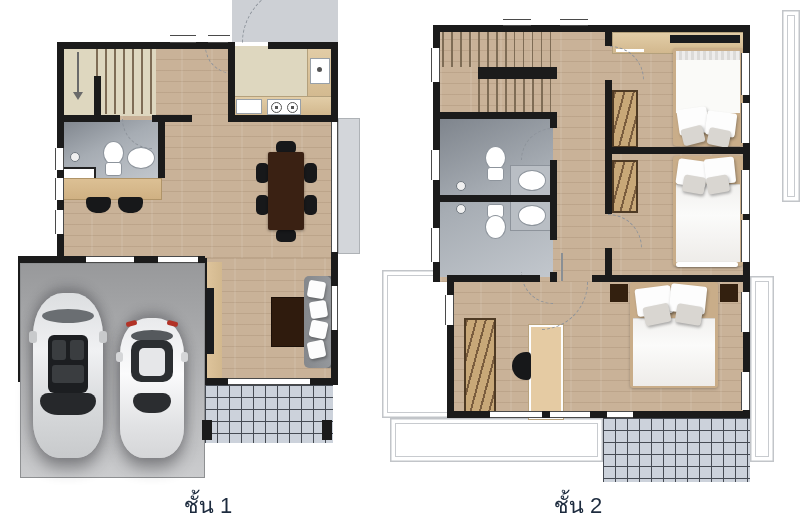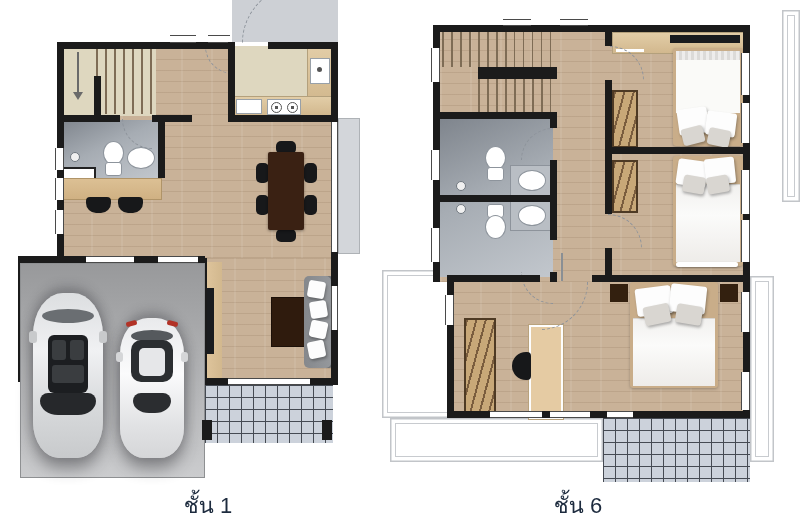--- a/index.html
+++ b/index.html
@@ -255,16 +255,16 @@
     <i class="winv" style="left:741px;top:292px;width:9px;height:40px"></i>
     <i class="winv" style="left:741px;top:372px;width:9px;height:38px"></i>
     <i class="w" style="left:447px;top:411px;width:160px;height:7px"></i>
     <i class="w" style="left:633px;top:411px;width:117px;height:7px"></i>
     <i class="winh" style="left:490px;top:411px;width:52px;height:7px"></i>
     <i class="winh" style="left:550px;top:411px;width:40px;height:7px"></i>
     <i class="winh" style="left:607px;top:411px;width:26px;height:7px"></i>
 
     <i class="tiles" style="position:absolute;left:603px;top:418px;width:147px;height:64px"></i>
 
-    <div class="lbl" style="left:578px;top:488px">ชั้น 6</div>
+    <div class="lbl" style="left:578px;top:488px">ชั้น 2</div>
   </div>
 
 </div>
 
 </body></html>

